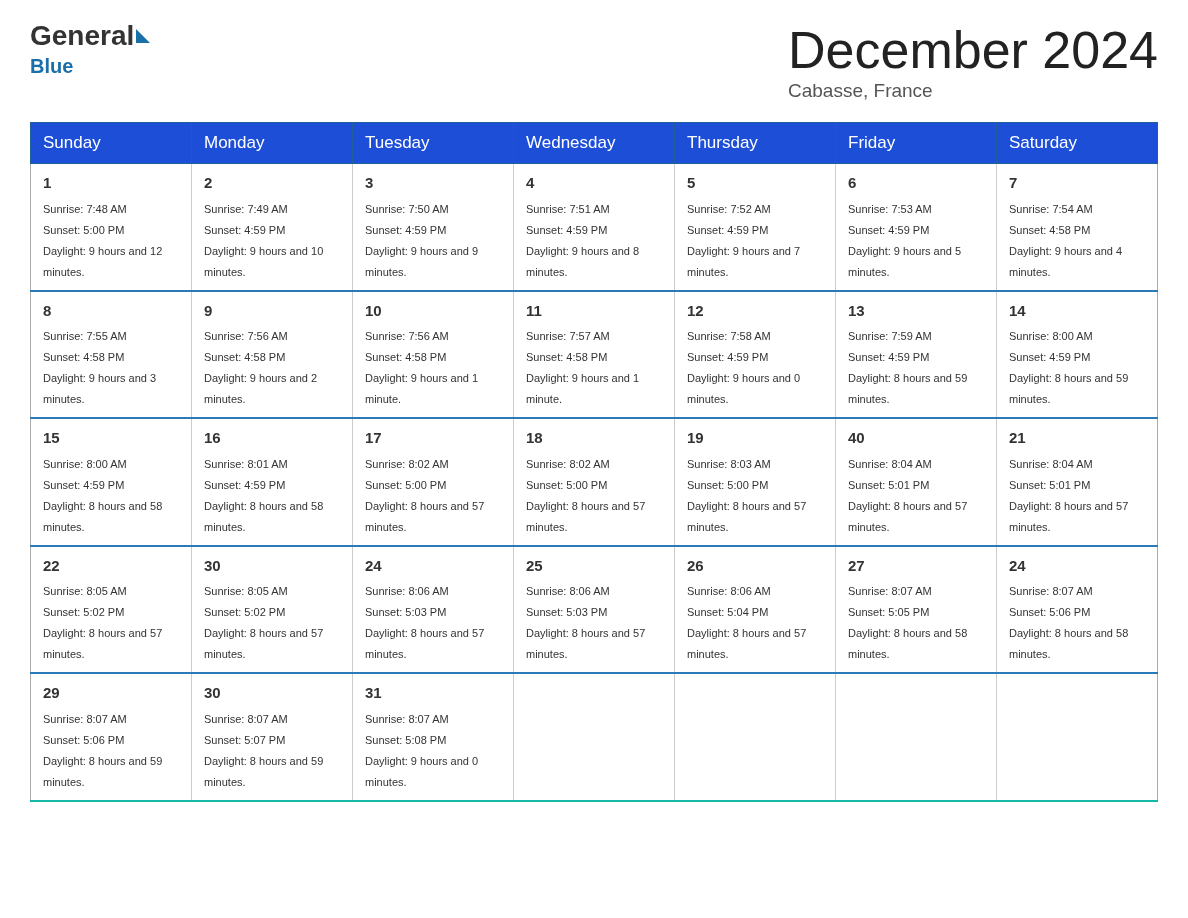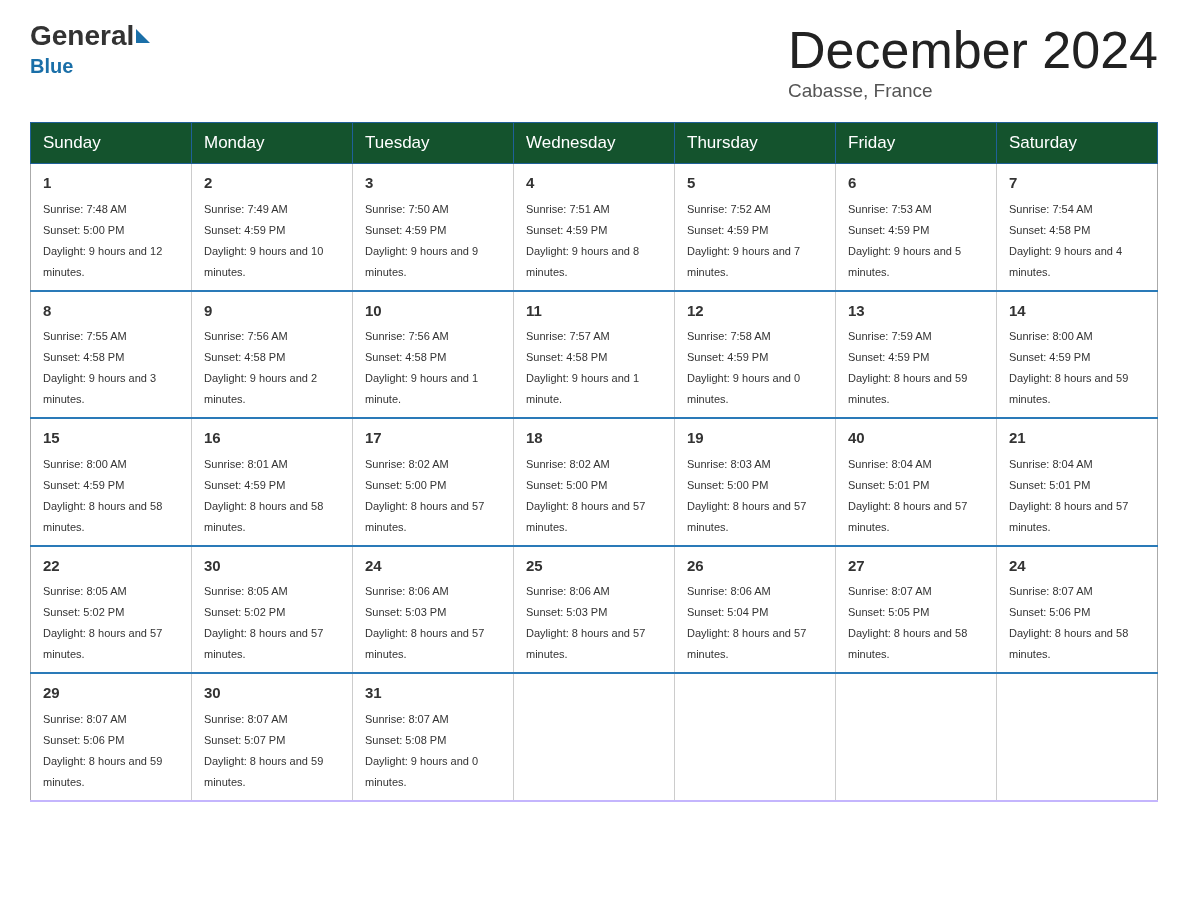--- a/index.html
+++ b/index.html
@@ -56,21 +56,21 @@
     .location {
       font-size: 19px;
       color: #555;
     }
     table {
       width: 100%;
       border-collapse: collapse;
       table-layout: fixed;
     }
     thead tr {
-      background-color: #14532d;
+      background-color: #1d4ed8;
     }
     thead th {
       color: #fff;
       font-size: 17px;
       font-weight: normal;
       padding: 10px 12px;
       text-align: left;
       border: 1px solid #1f6099;
     }
     tbody tr {
@@ -99,21 +99,21 @@
     }
     .day-info {
       font-size: 11px;
       color: #333;
       line-height: 1.55;
     }
     .empty-cell {
       background: #fff;
     }
     tbody tr:last-child {
-      border-bottom: 2px solid #c4b5fd;
+      border-bottom: 2px solid #14b8a6;
     }
     .logo-line2 {
       font-size: 28px;
       font-weight: bold;
       color: #1a6fa8;
       margin-top: -4px;
     }
   </style>
 </head>
 <body>

